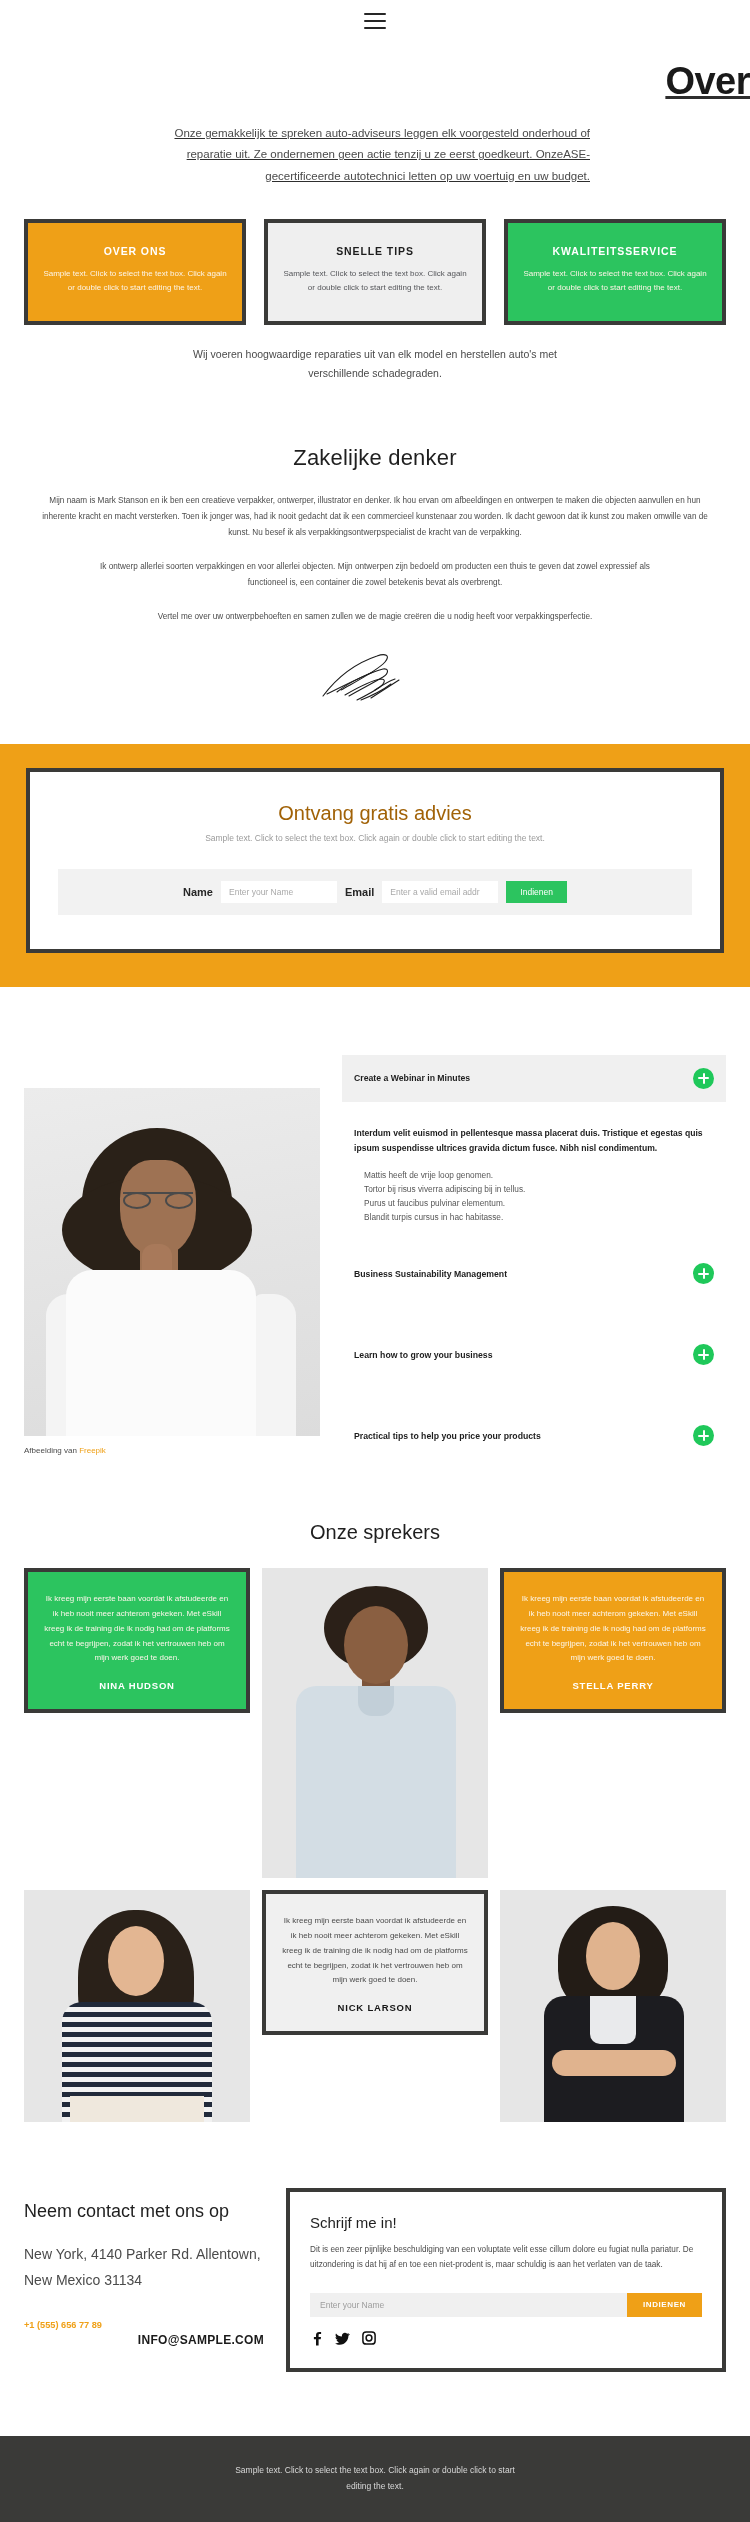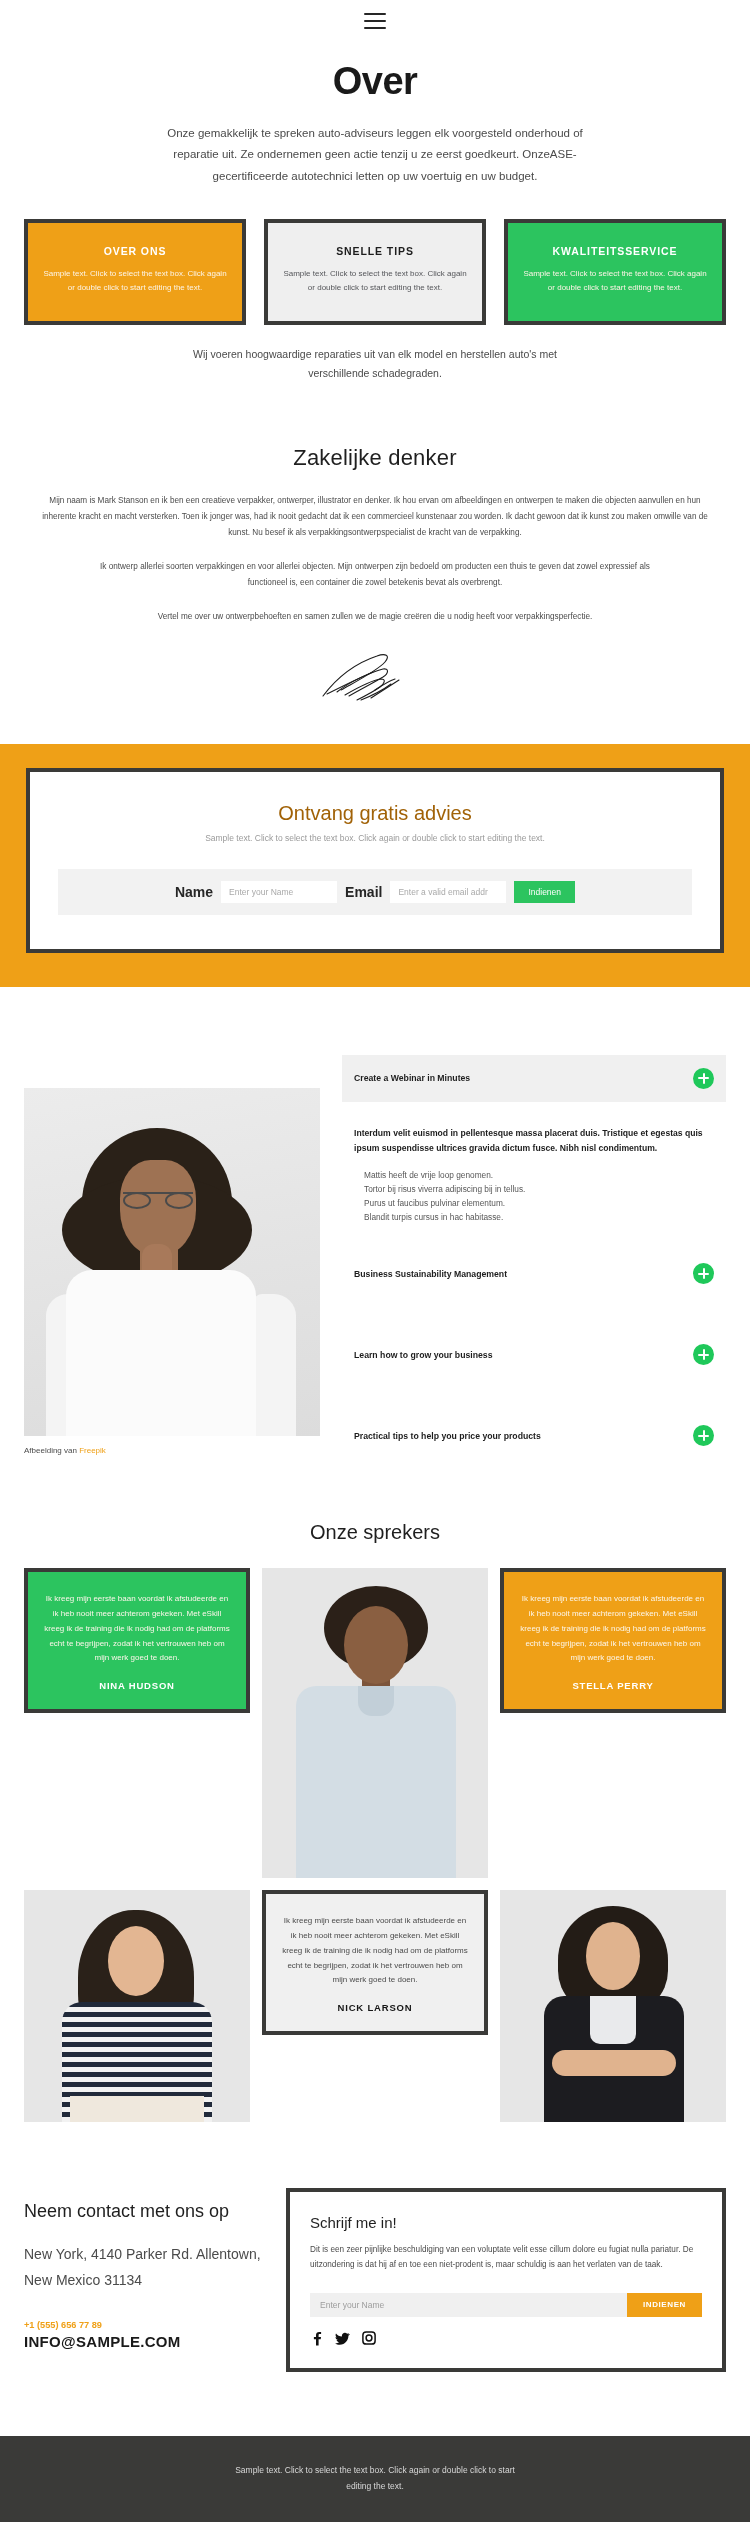--- a/index.html
+++ b/index.html
@@ -22,21 +22,21 @@
     background: #fff;
   }
   .burger {
     width: 22px; height: 16px;
     display: flex; flex-direction: column; justify-content: space-between;
     cursor: pointer;
   }
   .burger i { display:block; height: 2px; background: #262626; border-radius: 1px; }
 
   
-  .hero { padding: 18px 0 0; text-align: center; }
+  .hero { padding: 18px 0 0; text-align: right; text-decoration: underline; }
   .hero h1 {
     font-size: 38px;
     font-weight: 700;
     letter-spacing: -0.5px;
     color: #1a1a1a;
     margin-bottom: 20px;
   }
   .hero p {
     width: 430px;
     margin: 0 auto;
@@ -134,21 +134,21 @@
   }
   .advice-form {
     background: #f2f2f2;
     padding: 12px 14px;
     display: flex;
     align-items: center;
     justify-content: center;
     gap: 8px;
   }
   .advice-form label {
-    font-size: 14px;
+    font-size: 11px;
     font-weight: 700;
     color: #262626;
   }
   .advice-form input {
     border: none;
     background: #fff;
     height: 22px;
     padding: 0 8px;
     font-size: 8.5px;
     font-family: "Liberation Sans", sans-serif;
@@ -351,24 +351,25 @@
     color: #4b4b4b;
     margin-bottom: 27px;
   }
   .contact-left .phone {
     font-size: 9.2px;
     font-weight: 700;
     color: #efa017;
     margin-bottom: 3px;
   }
   .contact-left .mail {
-    font-size: 15px;
+    font-size: 12px;
     font-weight: 700;
     color: #1a1a1a;
     letter-spacing: 0.3px;
+    text-align: right;
   }
 
   .contact-right {
     flex: 1;
     border: 4px solid #3a3a38;
     background: #fff;
     padding: 22px 20px 22px;
   }
   .contact-right h3 {
     font-size: 15px;

